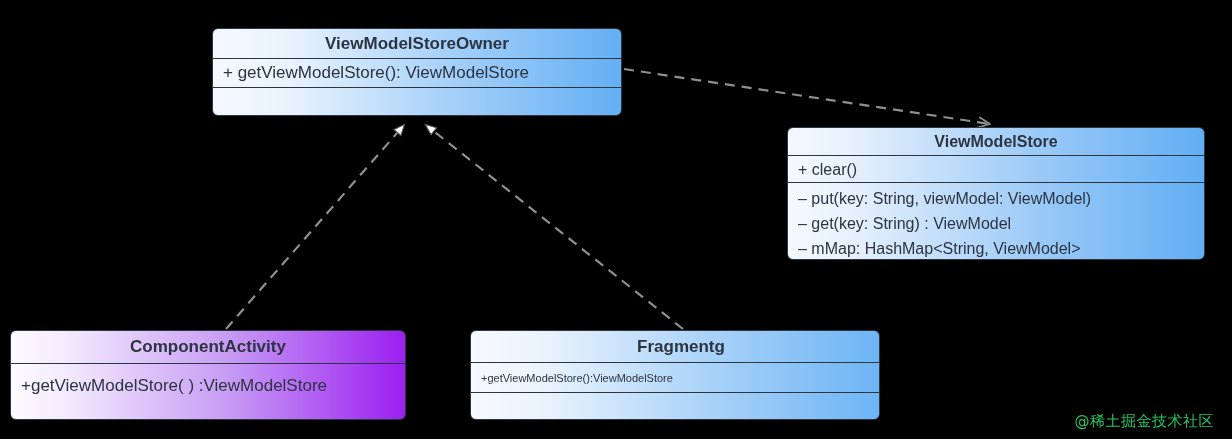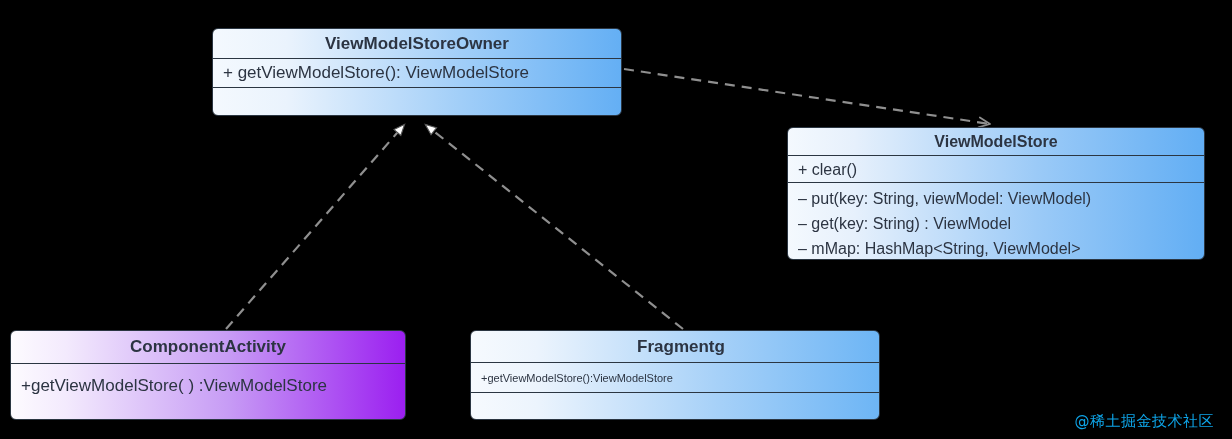--- a/index.html
+++ b/index.html
@@ -117,21 +117,21 @@
     background: linear-gradient(to right, #f6fafe 0%, #ecf4fd 16%, #a7d1f8 60%, #6db5f5 100%);
   }
   #frag .title-row { height: 31px; font-size: 17px; padding-left: 12px; }
   #frag .member-row { height: 30px; font-size: 11px; text-align: center; }
   #frag .empty-row { height: 27px; }
 
   #watermark {
     position: absolute;
     right: 18px;
     bottom: 8px;
-    color: #0ea5e9;
+    color: #22c55e;
     font-size: 15px;
     letter-spacing: 0.5px;
     font-family: "DejaVu Sans", sans-serif;
     white-space: nowrap;
   }
 </style>
 </head>
 <body>
 
 <div id="canvas">

